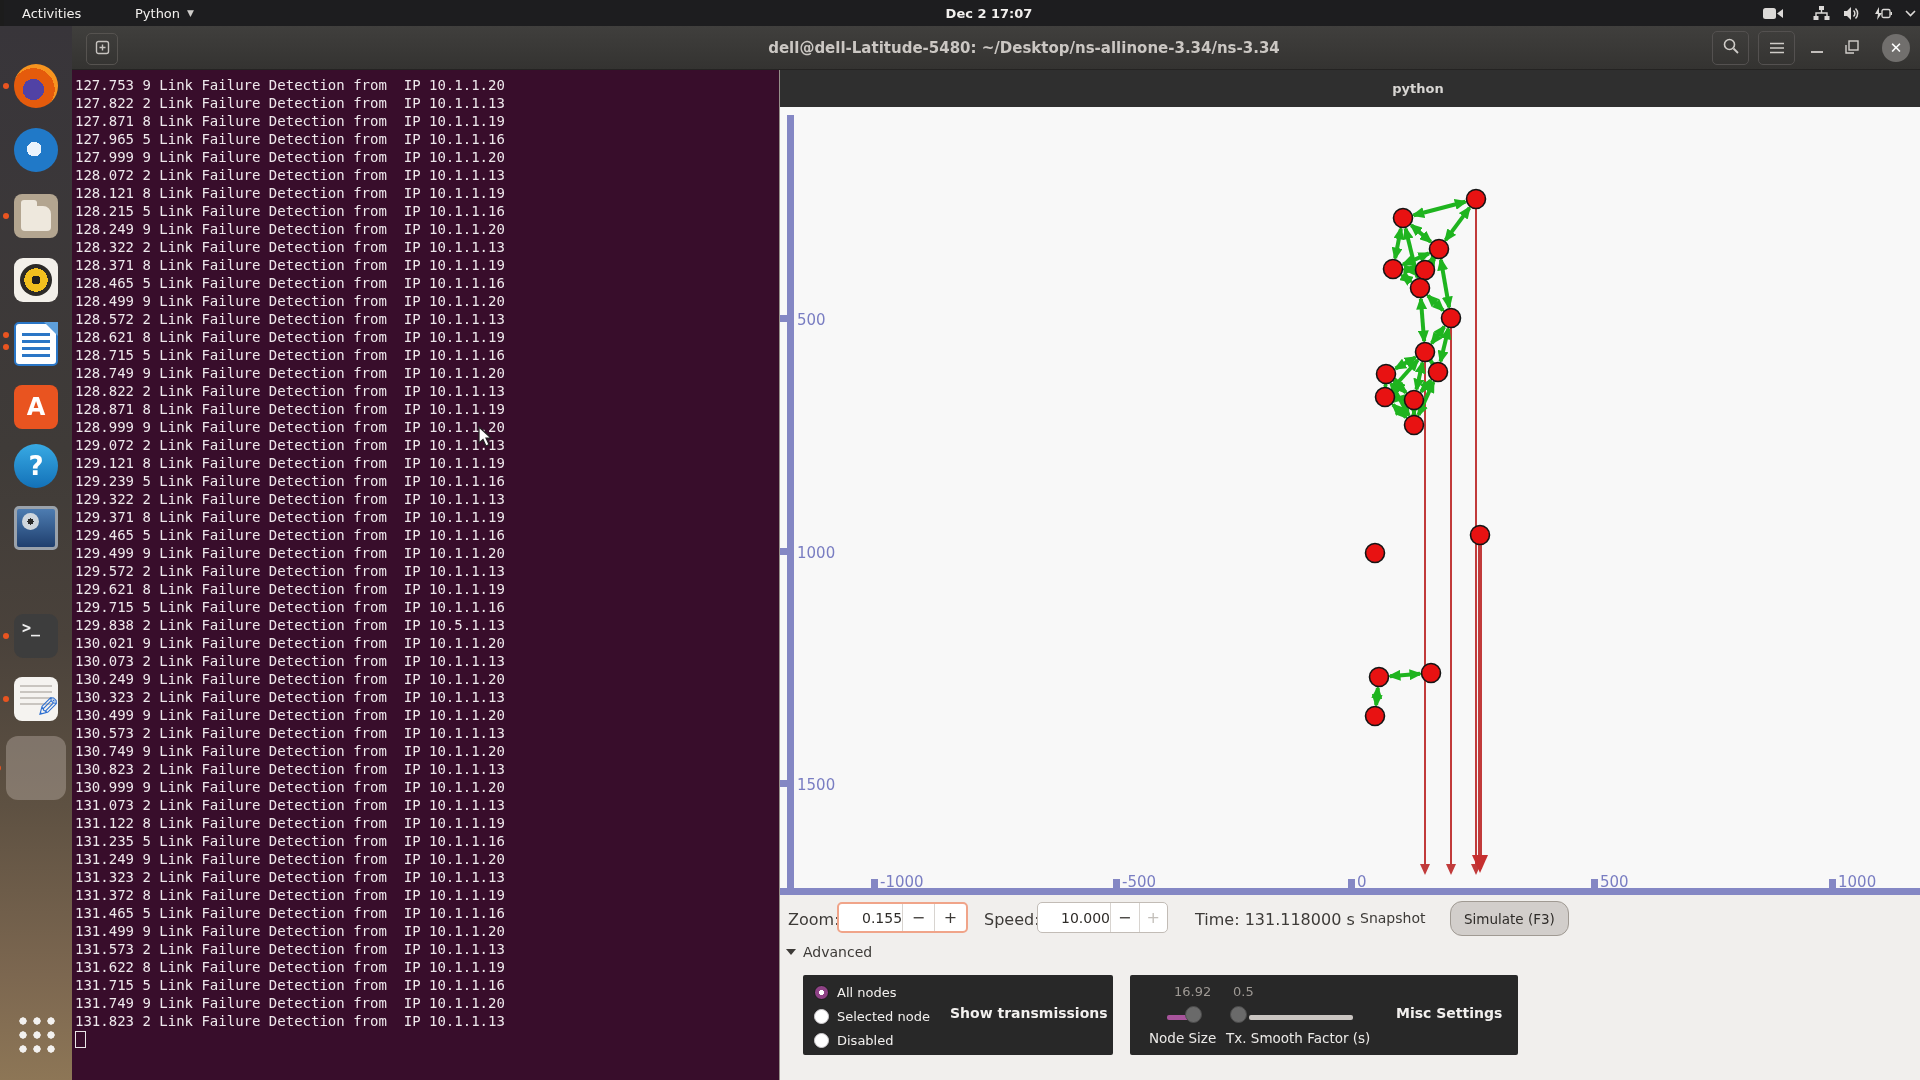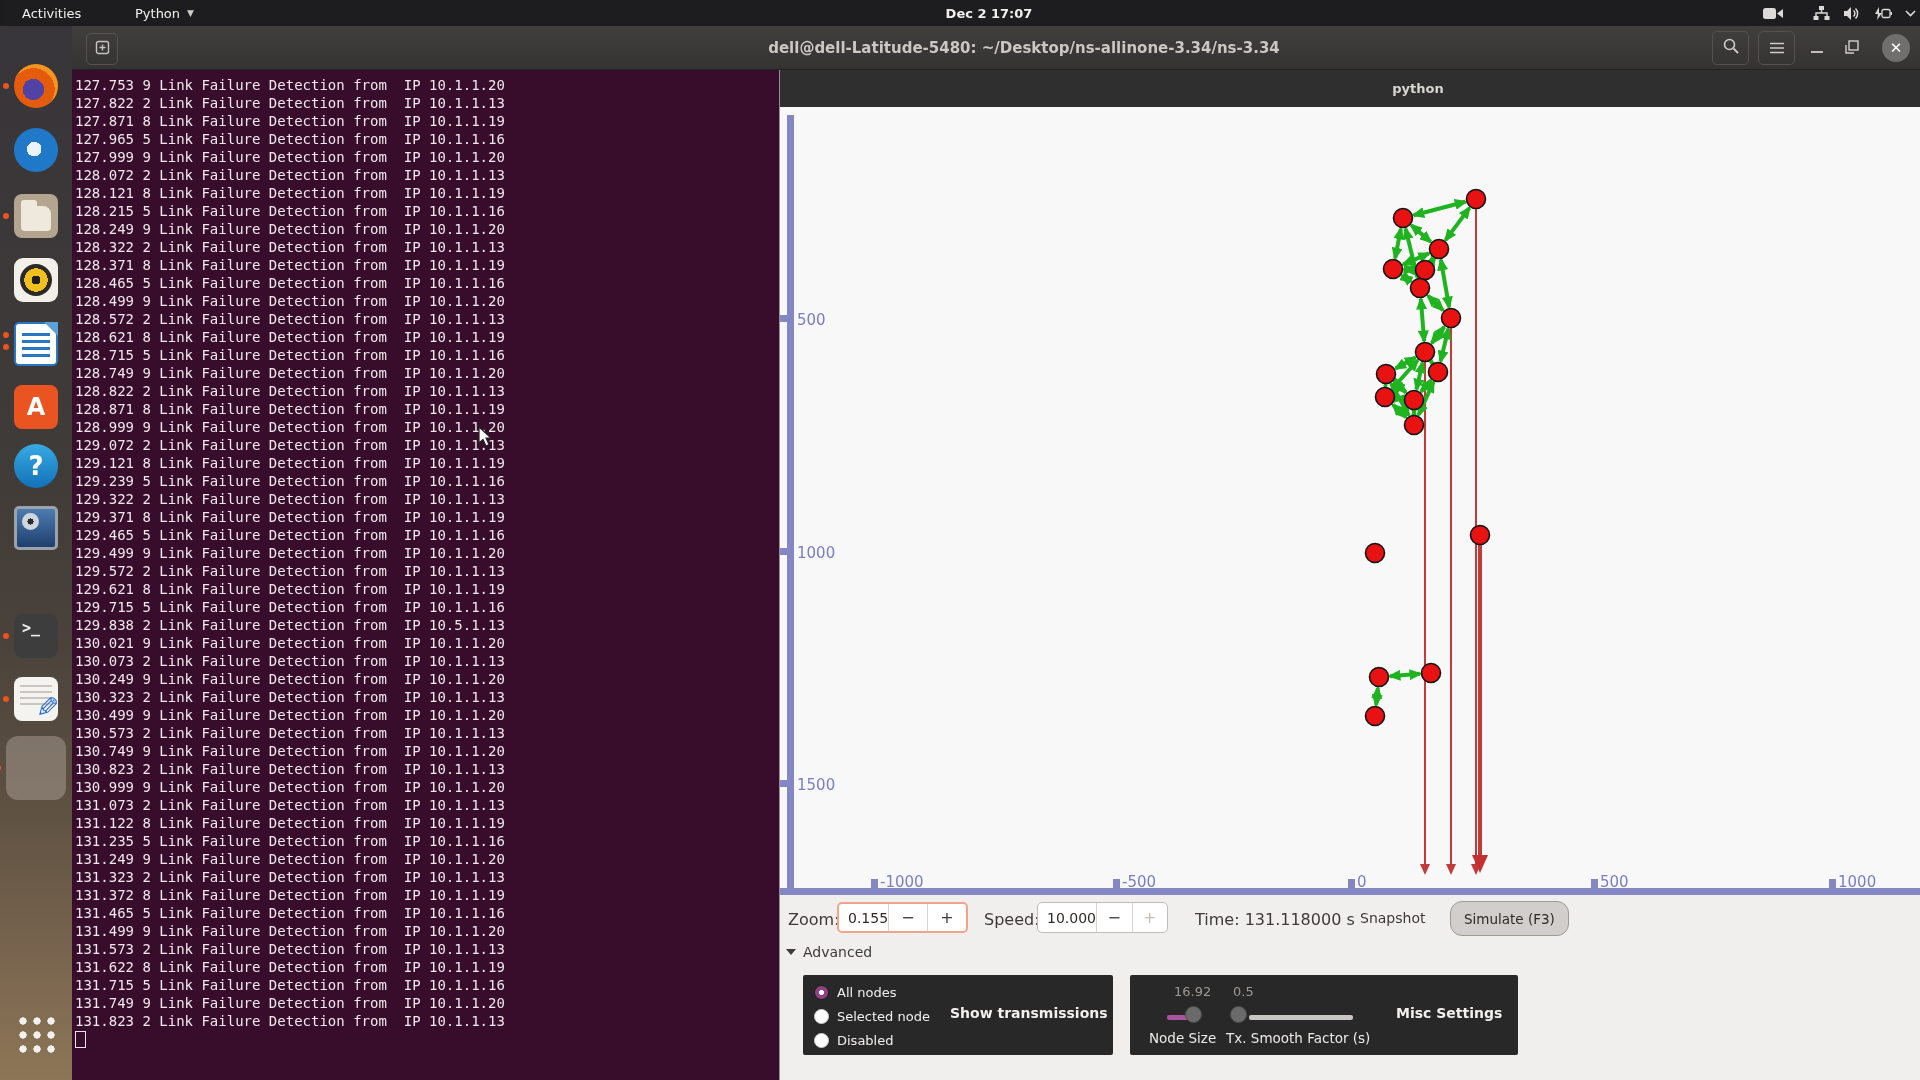--- a/index.html
+++ b/index.html
@@ -86,21 +86,21 @@
   .py-title{position:absolute;left:0;right:0;top:0;height:37px;display:flex;align-items:center;justify-content:center;
       transform:translateX(68px);color:#d8d6d3;font-weight:bold;font-size:13px;}
   .plot{position:absolute;left:0;top:37px;width:1141px;height:795px;}
 
   
   .ctl-label{position:absolute;font-size:16px;}
   .spin{position:absolute;height:31px;background:#fff;border-radius:5px;display:flex;align-items:stretch;
       box-sizing:border-box;width:131px;}
   .spin.focus{border:2px solid #f0a489;}
   .spin.plain{border:1px solid #c2bcb6;}
-  .spin .val{flex:1;display:flex;align-items:center;padding-left:9px;font-size:14px;color:#2e2b28;}
+  .spin .val{flex:1;display:flex;align-items:center;padding-left:23px;font-size:14px;color:#2e2b28;}
   .spin .sbtn{width:39px;display:flex;align-items:center;justify-content:center;border-left:1px solid #d8d4d0;
       font-size:16px;color:#3d3a37;}
   .spin .sbtn.dim{color:#c3bfba;}
   .btn-simulate{position:absolute;left:670px;top:831px;height:33px;padding:0 13px;background:#d2cecb;
       border:1px solid #a09a93;border-radius:12px;display:flex;align-items:center;font-size:13.5px;color:#2e2b28;}
   .btn-snapshot{position:absolute;left:580px;top:840px;font-size:14px;color:#3d3a37;}
 
   .advanced{position:absolute;left:6px;top:874px;display:flex;align-items:center;gap:7px;font-size:14px;}
   .adv-tri{width:0;height:0;border-left:5px solid transparent;border-right:5px solid transparent;border-top:6px solid #3d3a37;}
 

